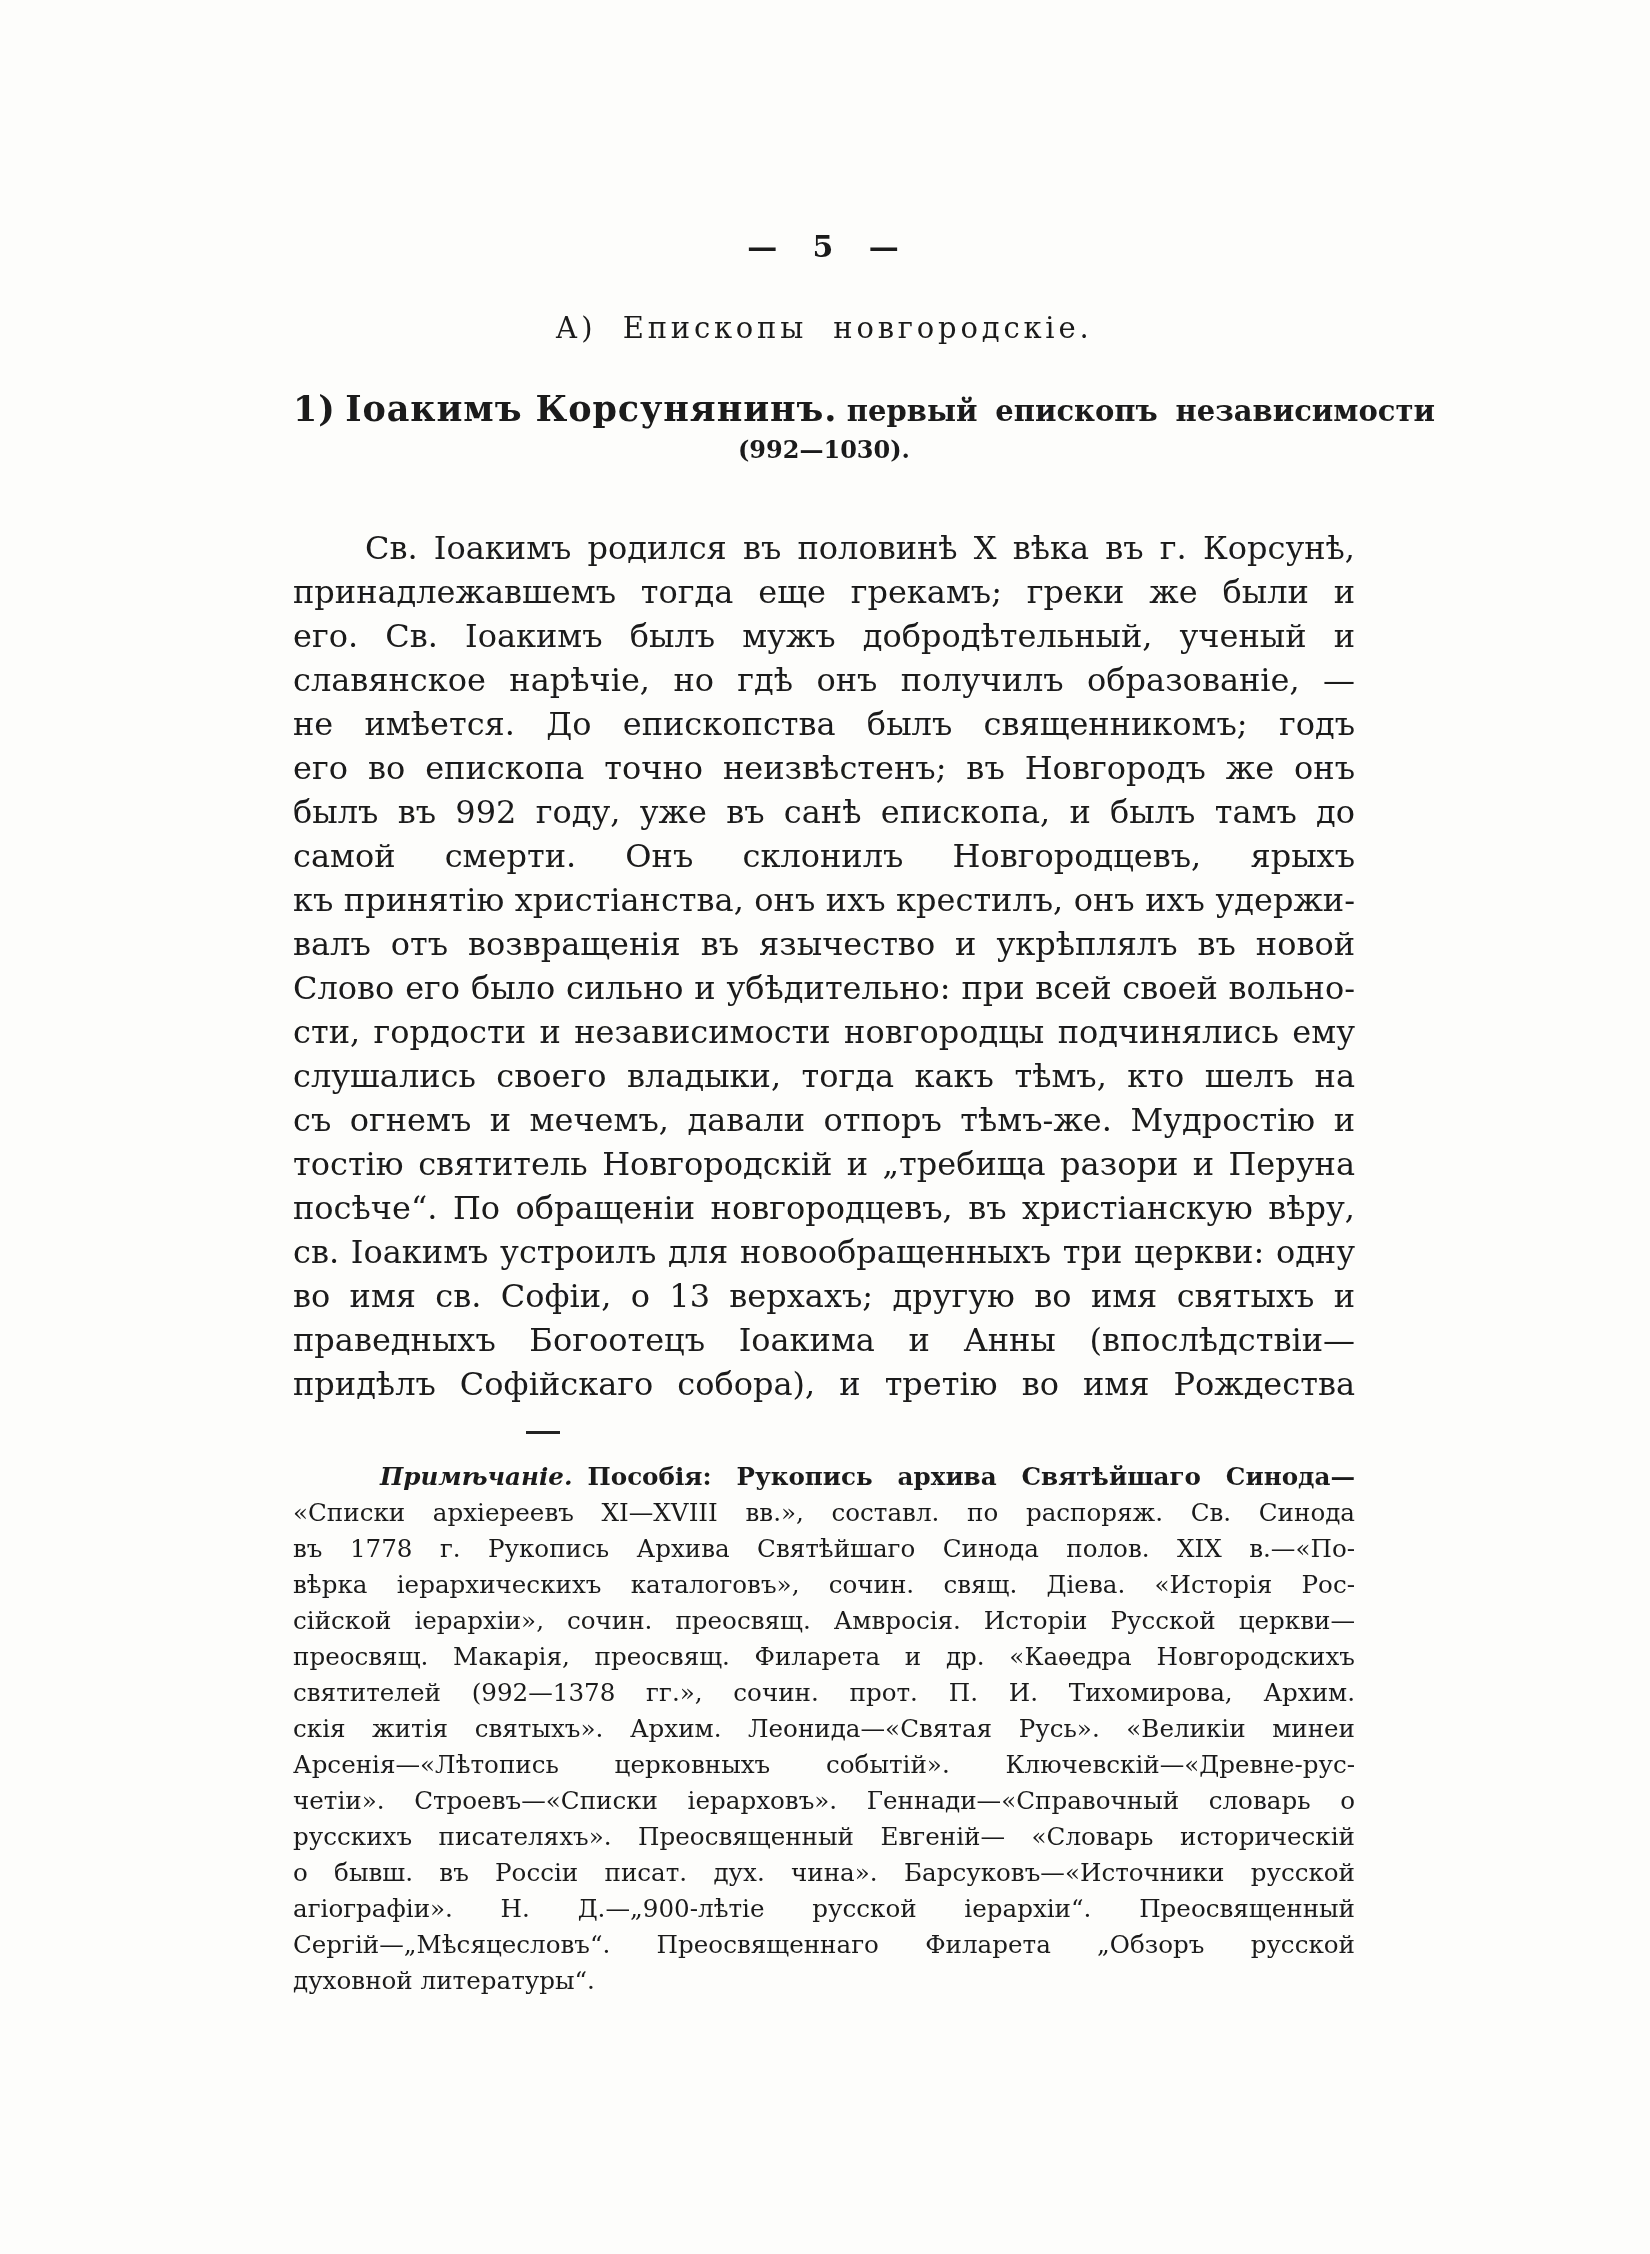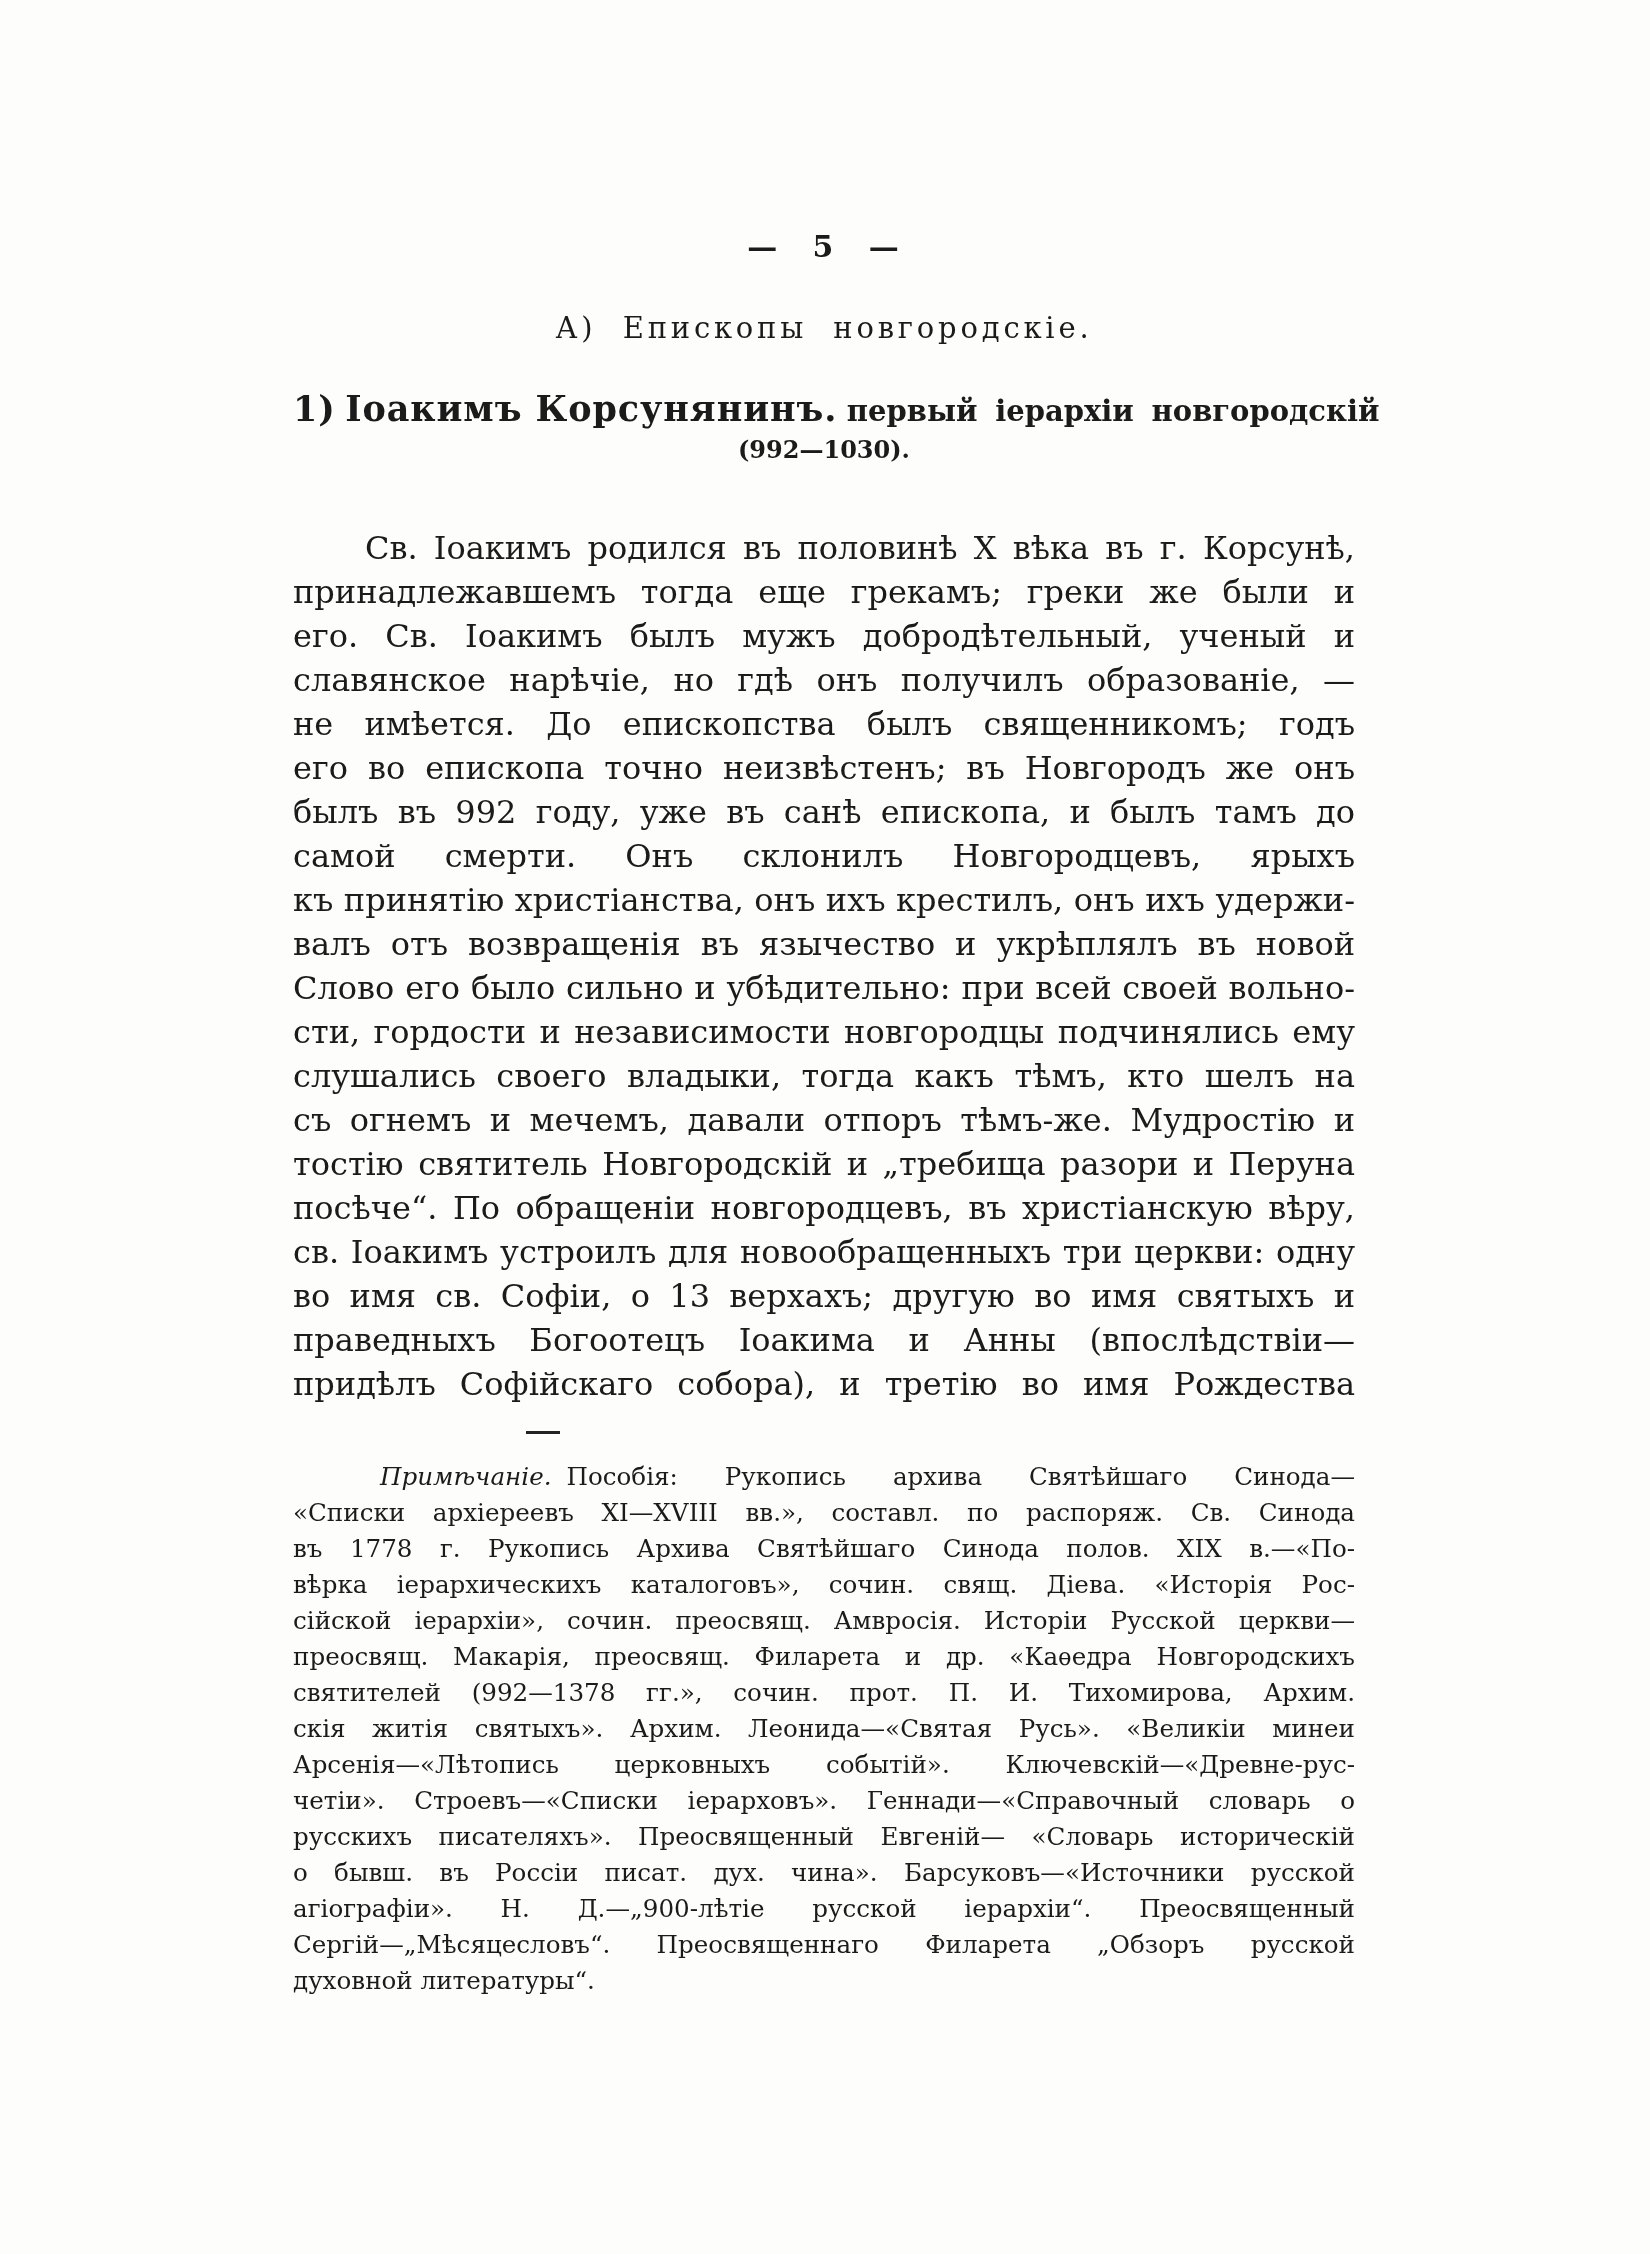--- a/index.html
+++ b/index.html
@@ -84,38 +84,39 @@
   .footnote { top: 1459px; }
   .footnote .jline, .footnote .fline {
     font-size: 24.6px;
     height: 36px;
     line-height: 36px;
   }
   .footnote .fline {
     text-align: justify;
     text-align-last: justify;
     overflow: hidden;
+    font-weight: bold;
   }
   .footnote .indent { padding-left: 87px; }
   .fn-label {
     font-style: italic;
     margin-right: 15px;
   }
 </style>
 </head>
 <body>
 
 <div class="page" style="background: rgb(253, 253, 251); color: rgb(27, 27, 27);">
 
   <div class="col pageno">— 5 —</div>
 
   <div class="col heading">А) Епископы новгородскіе.</div>
 
   <div class="col subhead">
-    <span class="entry-number">1)</span><span class="entry-name">Іоакимъ Корсунянинъ.</span><span class="entry-title">первый іерархіи новгородскій</span>
+    <span class="entry-number">1)</span><span class="entry-name">Іоакимъ Корсунянинъ.</span><span class="entry-title">первый епископъ независимости</span>
   </div>
 
   <div class="col years">(992—1030).</div>
 
   <div class="col bodytext">
       <div class="jline indent">Св. Іоакимъ родился въ половинѣ X вѣка въ г. Корсунѣ,</div>
       <div class="jline">принадлежавшемъ тогда еще грекамъ; греки же были и родители</div>
       <div class="jline">его. Св. Іоакимъ былъ мужъ добродѣтельный, ученый и знавшій</div>
       <div class="jline">славянское нарѣчіе, но гдѣ онъ получилъ образованіе, — свѣдѣній</div>
       <div class="jline">не имѣется. До епископства былъ священникомъ; годъ хиротоніи</div>

